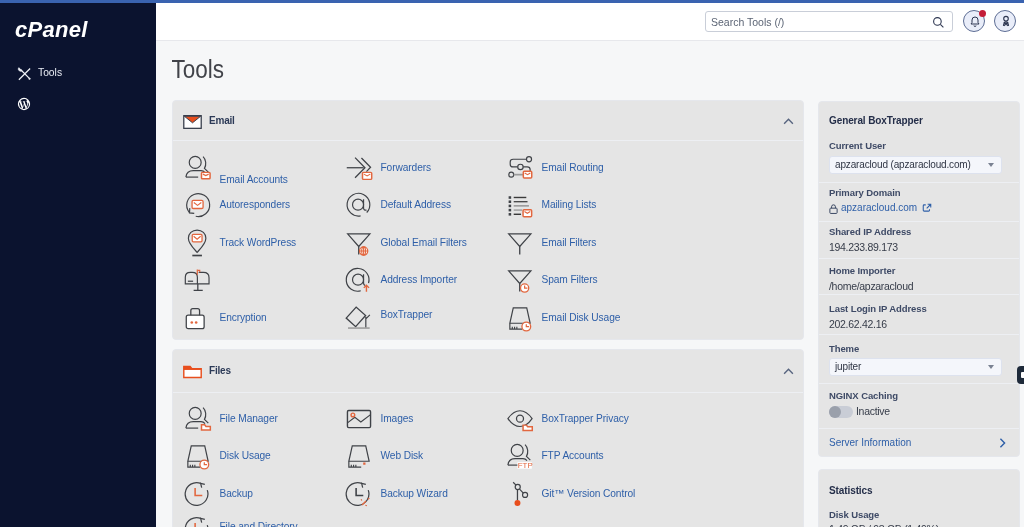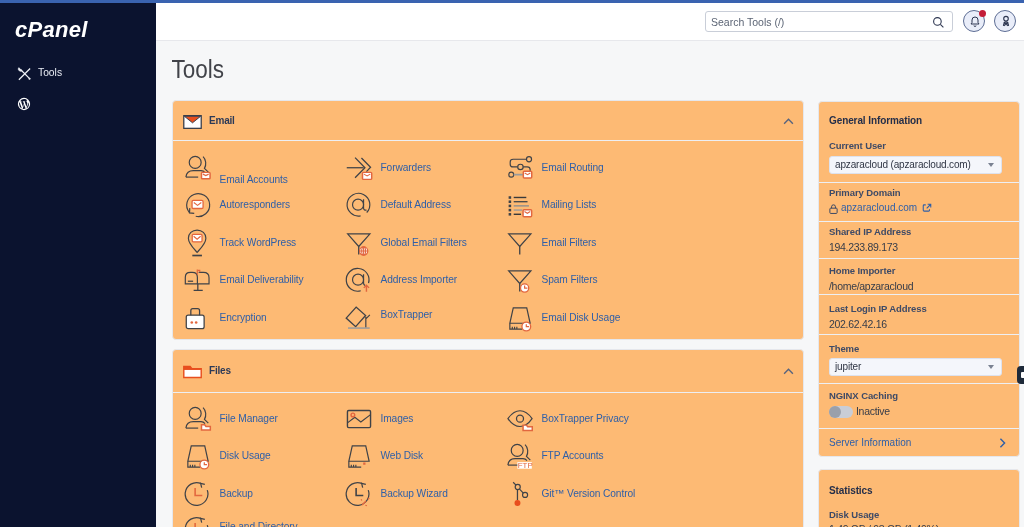--- a/index.html
+++ b/index.html
@@ -7,21 +7,21 @@
 .abs { position:absolute; }
 #strip { left:0; top:0; width:1024px; height:3px; background:#3a63b0; }
 #sidebar { left:0; top:3px; width:156px; height:524px; background:#0b132f; }
 #logo { left:15px; top:14px; color:#fff; font-size:22px; font-weight:bold; font-style:italic; letter-spacing:0.3px; }
 .navitem { color:#e9ecf4; font-size:10.3px; }
 #header { left:156px; top:3px; width:868px; height:38px; background:#fff; border-bottom:1px solid #e7e8ec; }
 #search { left:705px; top:11px; width:248px; height:21px; background:#fff; border:1px solid #c9ced8; border-radius:3px; }
 #search span { position:absolute; left:5px; top:3.5px; font-size:10.5px; color:#5c6575; }
 .circbtn { width:22px; height:22px; border-radius:50%; background:#e9edf9; border:1px solid #5d6d94; }
 #h1tools { left:171px; top:53px; }
-.card { background:#fdba74; border:1px solid #e5e7ec; border-radius:4px; }
+.card { background:#e5e5e5; border:1px solid #e5e7ec; border-radius:4px; }
 .sechead-label { font-size:10px; font-weight:bold; color:#2c3a57; letter-spacing:-0.2px; }
 .itemlabel { line-height:24px; }
 .itemlabel a { font-size:10.2px; color:#2e5fa8; text-decoration:none; letter-spacing:-0.1px; }
 .divider { position:absolute; left:0; right:0; height:1px; background:#edeff3; }
 .rp-label { font-size:9.5px; font-weight:bold; color:#3e4a66; letter-spacing:-0.1px; }
 .rp-value { font-size:10.5px; color:#363c49; letter-spacing:-0.3px; }
 .rp-head { font-size:10px; font-weight:bold; color:#242e49; letter-spacing:-0.1px; }
 .rp-link { font-size:10px; color:#2e5fa8; text-decoration:none; }
 .dropdown { position:absolute; left:10px; width:173px; height:18px; background:#f4f6fb; border:1px solid #dde2ee; border-radius:3px; font-size:10px; letter-spacing:-0.15px; color:#2f3544; line-height:15px; padding-left:5px; }
 .caret { position:absolute; right:7px; top:6px; width:0; height:0; border-left:3.5px solid transparent; border-right:3.5px solid transparent; border-top:4px solid #7a8292; }
@@ -172,21 +172,20 @@
     <div class="abs" style="left:11px;top:165px;width:28px;height:28px">
       <svg class="abs" style="" width="28" height="28" viewBox="0 0 32 32" fill="none">
         <path d="M1.5 20.5 v-7.6 q0 -5.6 5.8 -5.6 h2.2 q5.8 0 5.8 5.6 v7.6 z" stroke="#3f4247" stroke-width="1.35"></path>
         <path d="M16.8 7.3 h5.4 q6.4 0 6.4 6 v7.2 h-12.8" stroke="#3f4247" stroke-width="1.35"></path>
         <path d="M4.4 17.4 h6" stroke="#3f4247" stroke-width="1.4"></path>
         <path d="M15.2 10.0 V4.0" stroke="#e2673f" stroke-width="1.4"></path>
         <path d="M15.9 5.0 h2.1 v2.2" stroke="#e2673f" stroke-width="1.3"></path>
         <path d="M15.8 20.5 v7.0 M11 27.8 h10.4" stroke="#3f4247" stroke-width="1.45"></path>
       </svg>
     </div>
-    <div class="abs itemlabel" style="left:46.5px;top:165px;white-space:nowrap;"><a>Email Deliverability</a></div>
     <div class="abs" style="left:172px;top:165px;width:28px;height:28px">
       <svg class="abs" style="" width="28" height="28" viewBox="0 0 32 32" fill="none">
         <path d="M18 28.3 A13 13 0 1 1 26.9 19.5" stroke="#3f4247" stroke-width="1.35"></path>
         <circle cx="14.9" cy="15.6" r="6.3" stroke="#3f4247" stroke-width="1.35" fill="none"></circle>
         <path d="M21.2 9.4 V19.3 Q21.2 21.6 23 22.2" stroke="#3f4247" stroke-width="1.35"></path>
         <path d="M24.5 29.5 V22.5 M21.5 25 L24.5 22 L27.5 25" stroke="#e2673f" stroke-width="1.6"></path>
       </svg>
     </div>
     <div class="abs itemlabel" style="left:207.5px;top:165px;white-space:nowrap;"><a>Address Importer</a></div>
     <div class="abs" style="left:333px;top:165px;width:28px;height:28px">
@@ -322,21 +321,21 @@
     <div class="abs" style="left:11px;top:165px;width:28px;height:28px">
       <svg class="abs" style="" width="28" height="28" viewBox="0 0 32 32" fill="none">
         <path d="M19.2 3.9 A13 13 0 1 0 26.6 11.6" stroke="#3f4247" stroke-width="1.4"></path>
         <path d="M12.7 9.0 V17.8 H20.9" stroke="#e2673f" stroke-width="1.8"></path>
         <path d="M23.8 4.9 L19.0 3.9 L20.2 8.7" stroke="#3f4247" stroke-width="1.4"></path>
       </svg>
     </div>
     <div class="abs itemlabel" style="left:46.5px;top:167px;width:100px;line-height:15px"><a>File and Directory Restoration</a></div>
   </div>
 <div class="abs card" style="left:818px;top:101px;width:202px;height:356px">
-    <div class="abs rp-head" style="left:10px;top:12.5px">General Information</div>
+    <div class="abs rp-head" style="left:10px;top:12.5px">General BoxTrapper</div>
     <div class="abs rp-label" style="left:10px;top:38px">Current User</div>
     <div class="abs dropdown" style="top:54px">apzaracloud (apzaracloud.com)<span class="caret"></span></div>
     <div class="divider" style="top:80px"></div>
     <div class="abs rp-label" style="left:10px;top:85px">Primary Domain</div>
     <svg class="abs" style="left:10px;top:102px" width="9" height="10" viewBox="0 0 16 18" fill="none" stroke="#3c4964" stroke-width="1.8">
       <rect x="1.5" y="7.5" width="13" height="9.5" rx="1.5"></rect>
       <path d="M4.5 7.5 v-2.5 a3.5 3.5 0 0 1 7 0 v2.5"></path>
     </svg>
     <a class="abs rp-link" style="left:22px;top:100px">apzaracloud.com</a>
     <svg class="abs" style="left:103px;top:101px" width="10" height="10" viewBox="0 0 16 16" fill="none" stroke="#2e5fa8" stroke-width="1.7">

